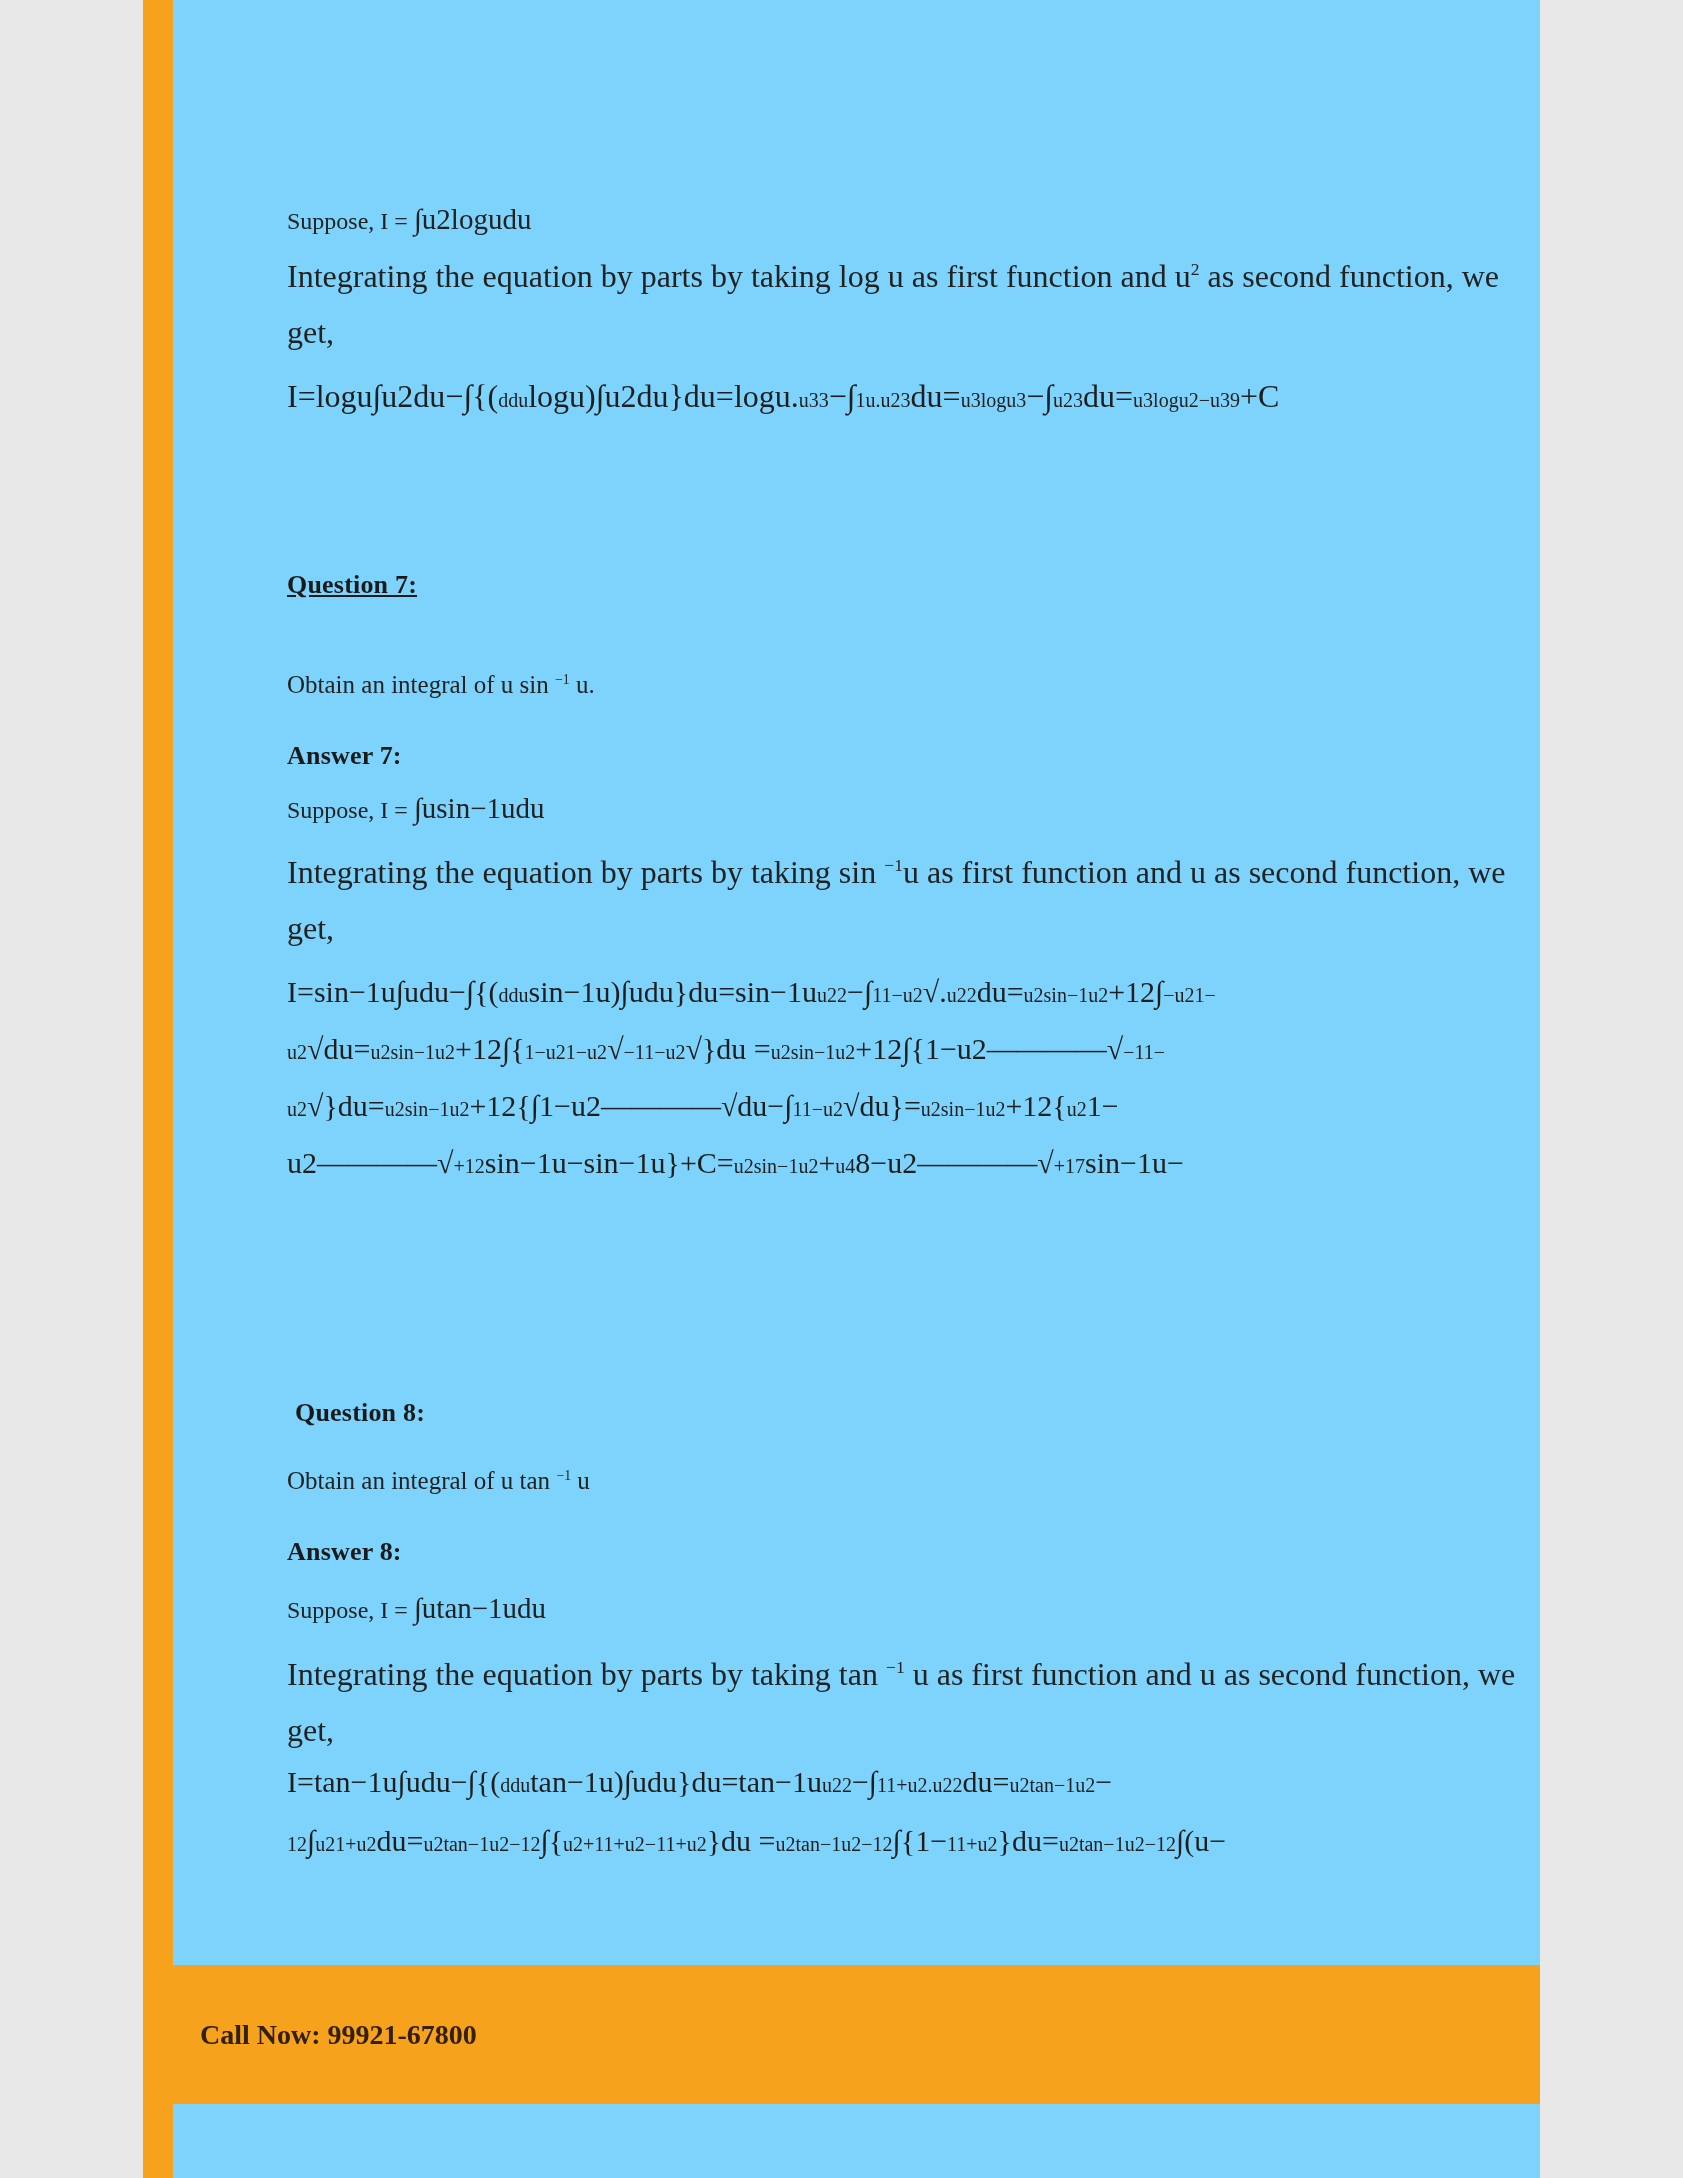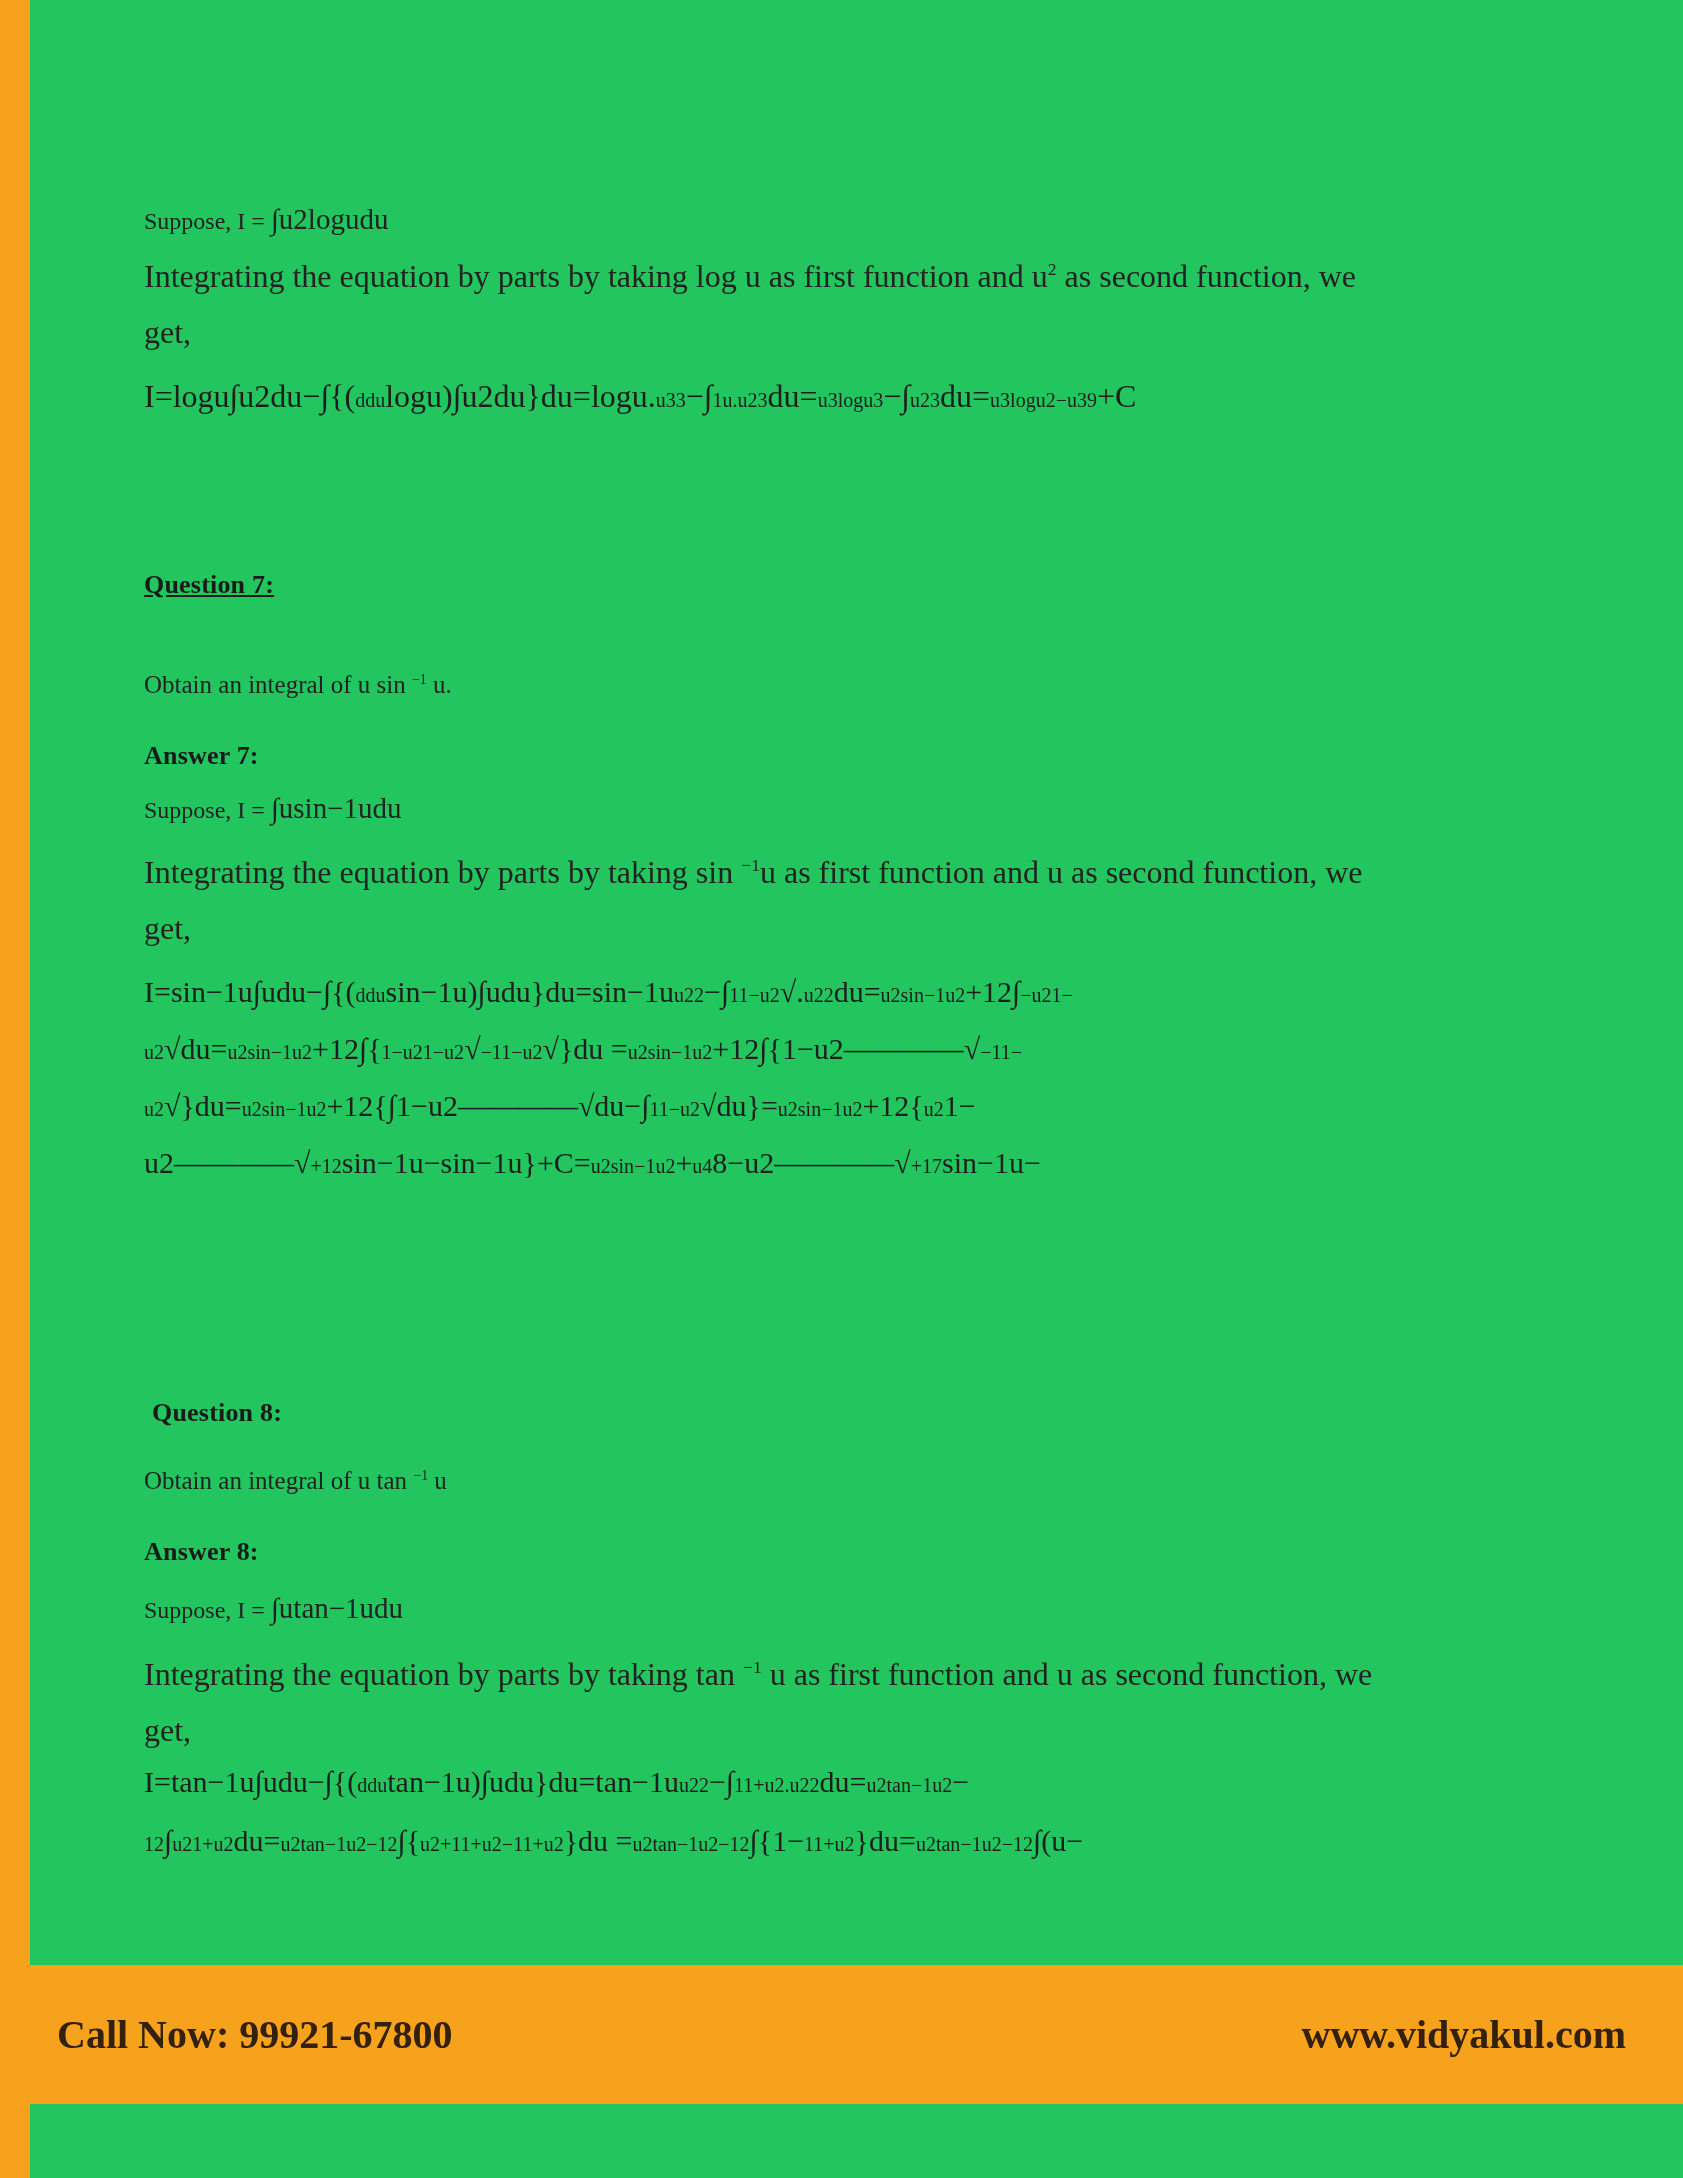--- a/index.html
+++ b/index.html
@@ -1,38 +1,38 @@
 <!DOCTYPE html>
 <html><head>
 <meta charset="utf-8">
 <style>
   html,body{margin:0;padding:0;background:#e8e8e8;}
   .page{
-    position:relative;width:1683px;height:2178px;background:#22c55e;
+    position:relative;width:1397px;height:2178px;background:#7dd3fc;
     font-family:"Liberation Serif","DejaVu Serif",serif;color:#222;
     overflow:hidden;margin:0 auto;
   }
   .stripe{position:absolute;left:0;top:0;width:30px;height:2178px;}
   .abs{position:absolute;left:144px;}
   .heading{font-weight:bold;font-size:26px;color:#1a1a1a;letter-spacing:0.2px;}
   .bodytext{font-size:25px;}
   .para{font-size:32px;line-height:56px;width:1287px;}
   sup{font-size:0.55em;line-height:0;}
   .suppose .pre{font-size:24px;}
   .suppose .fml{font-size:29px;}
   .formula{font-size:30px;line-height:54px;white-space:nowrap;color:#1e1e1e;}
   .formula .seg-m{font-size:20px;}
   .intro-formula{font-size:32px;line-height:64px;}
   .q8f{line-height:56px;}
   .footer{
     position:absolute;left:0;top:1965px;width:1683px;height:139px;
     display:flex;align-items:center;justify-content:space-between;
     padding:0 57px;box-sizing:border-box;
   }
-  .footer .txt{font-weight:bold;font-size:40px;}
+  .footer .txt{font-weight:bold;font-size:28px;}
 </style>
 </head>
 <body>
 
 <div class="page" style="color: rgb(34, 34, 34);">
 
   <div class="stripe" style="background: rgb(246, 162, 29);"></div>
 
   <div class="abs suppose" style="top:203px;">
     <span class="pre">Suppose, I = </span><span class="fml">∫u2logudu</span>

